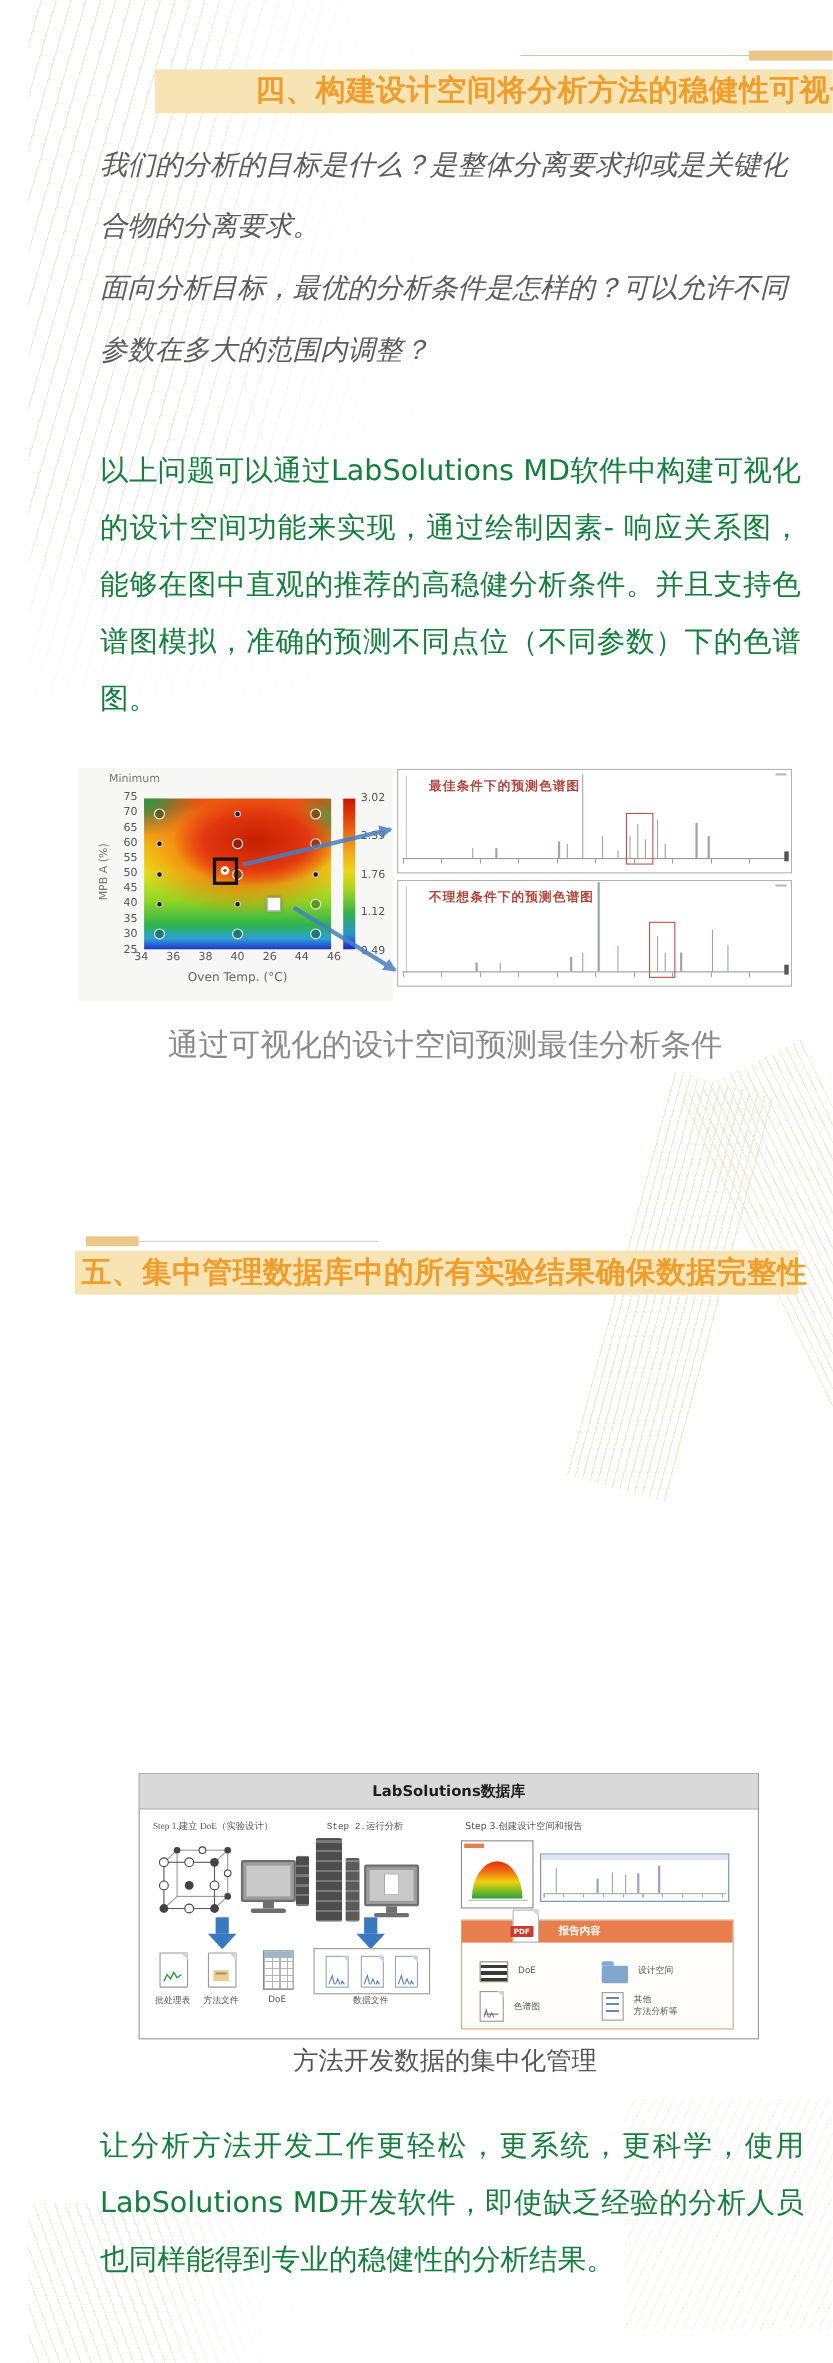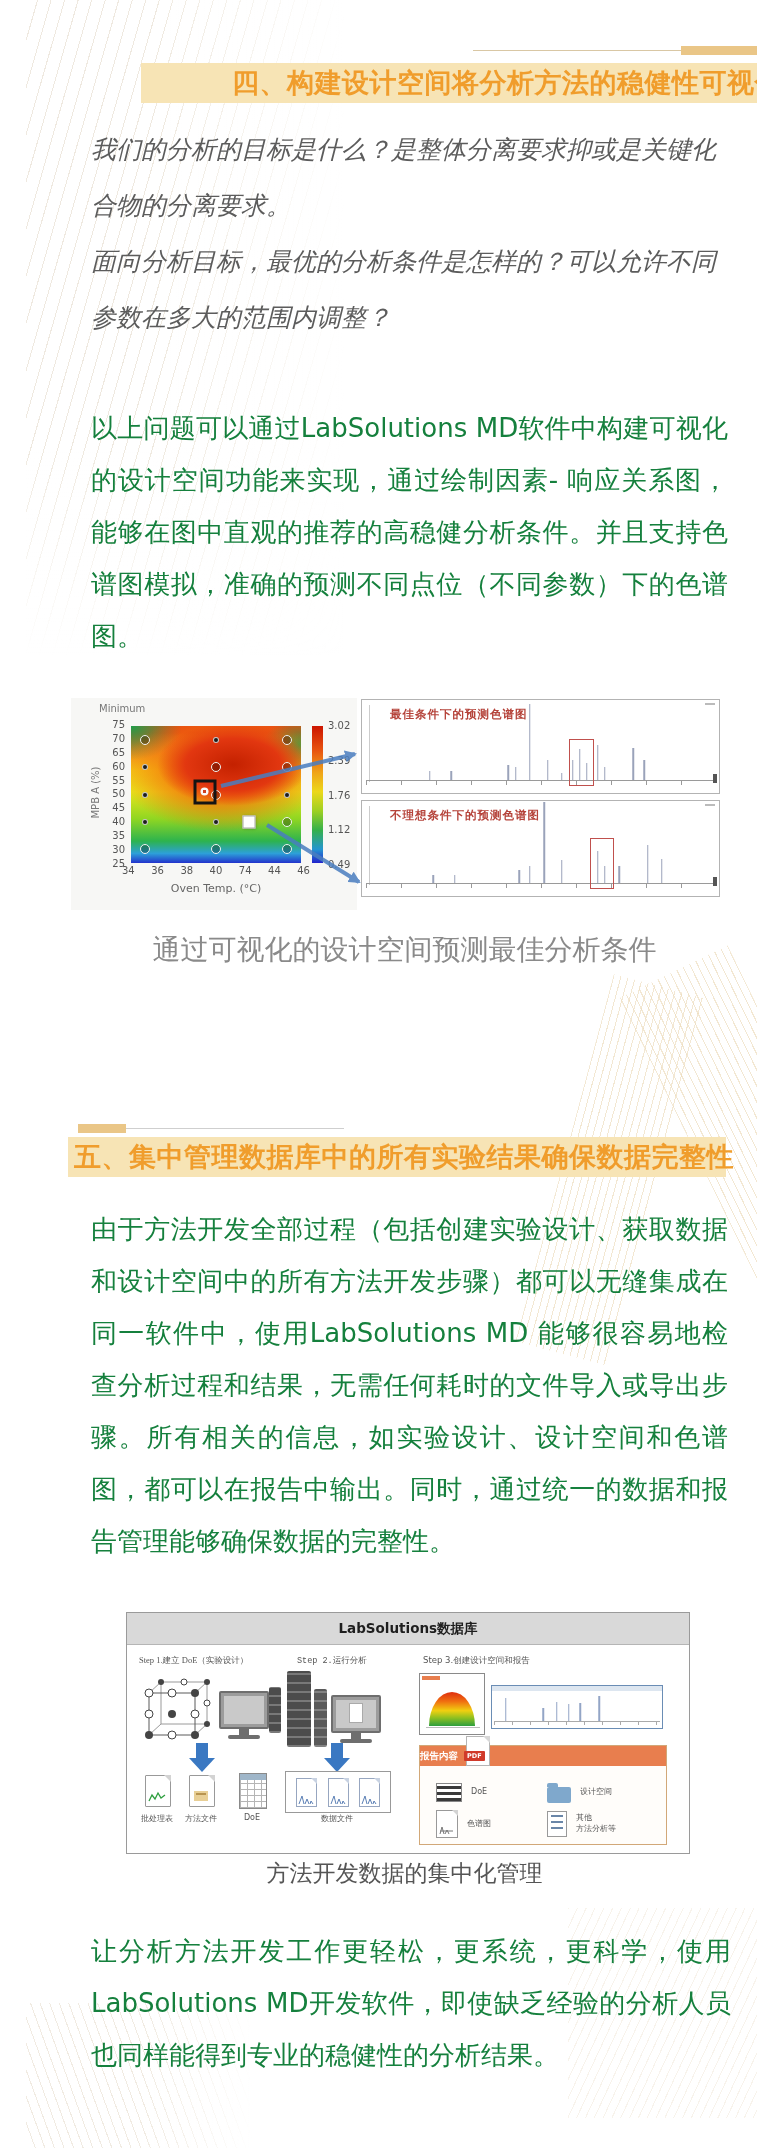--- a/index.html
+++ b/index.html
@@ -132,21 +132,21 @@
     background:linear-gradient(to bottom,#df2e0e 0%,#f07010 28%,#f0d010 55%,#8fc020 76%,#2d9e3e 100%);}
   .ds-thumb .axis{position:absolute;left:6px;right:4px;bottom:6px;height:1px;background:#bbb;}
   .chrom-thumb{position:absolute;left:364px;top:40px;width:170px;height:42px;border:1px solid #6a8db5;background:#fff;}
   .chrom-thumb .hdr{position:absolute;left:0;top:0;right:0;height:5px;background:#dde6f0;}
   .chrom-thumb .xaxis{position:absolute;left:2px;right:2px;bottom:6px;height:1px;background:#aaa;}
   .chrom-thumb .xticks{position:absolute;left:2px;right:2px;bottom:3px;height:3px;
     background:repeating-linear-gradient(90deg,#aaa 0 1px,transparent 1px 18px);}
   .chrom-thumb .peak{bottom:7px;background:#93a5c6;}
   .report-box{position:absolute;left:292px;top:100px;width:246px;height:98px;border:1px solid #d2a878;background:#fffdfa;}
   .report-header{position:absolute;left:0;top:0;right:0;height:20px;background:var(--report-orange);
-    color:#fff;font-size:9.5px;font-weight:bold;line-height:20px;}
+    color:#fff;font-size:9.5px;font-weight:bold;line-height:20px;padding-left:88px;}
   .pdf-icon{position:absolute;left:46px;top:-10px;width:22px;height:28px;background:#fff;border:1px solid #b5b5b5;}
   .pdf-icon::before{content:"";position:absolute;right:-1px;top:-1px;border-left:7px solid transparent;border-top:7px solid #d8d8d8;}
   .pdf-label{position:absolute;left:-3px;bottom:4px;background:#d03a2a;color:#fff;font-size:6.5px;
              font-weight:bold;padding:1px 3px;border-radius:1px;}
   .report-items{position:absolute;left:16px;right:8px;top:30px;bottom:4px;display:grid;
     grid-template-columns:1fr 1fr;grid-auto-rows:1fr;}
   .r-item{display:flex;align-items:center;gap:9px;}
   .r-item .lbl{font-size:8px;color:#555;white-space:pre-line;line-height:1.35;}
   .i-table{width:24px;height:17px;border:1px solid #888;background:
     repeating-linear-gradient(0deg,#3a3a3a 0 3px,#fff 3px 6px);}
@@ -223,21 +223,21 @@
           <span class="pt ring" style="left: 50%; top: 90%;"></span>
           <span class="pt ring" style="left: 91.6667%; top: 90%;"></span>
           <div class="opt-square" style="left: 43.3333%; top: 48%;"></div>
           <div class="white-square" style="left: 69.1667%; top: 70%;"></div>
         </div>
       <div class="hm-xticks">
           <span>34</span>
           <span>36</span>
           <span>38</span>
           <span>40</span>
-          <span>74</span>
+          <span>26</span>
           <span>44</span>
           <span>46</span>
         </div>
       <div class="hm-xlabel">Oven Temp. (°C)</div>
       <div class="hm-cbar"></div>
       <div class="hm-cbticks">
           <span>3.02</span>
           <span>2.39</span>
           <span>1.76</span>
           <span>1.12</span>
@@ -302,21 +302,20 @@
 
   <div class="fig-caption caption1">通过可视化的设计空间预测最佳分析条件</div>
 
   <div class="divider-mid">
     <div class="dblock"></div>
     <div class="dline"></div>
   </div>
 
   <div class="banner banner2">五、集中管理数据库中的所有实验结果确保数据完整性</div>
 
-  <div class="para para2">由于方法开发全部过程（包括创建实验设计、获取数据和设计空间中的所有方法开发步骤）都可以无缝集成在同一软件中，使用LabSolutions MD 能够很容易地检查分析过程和结果，无需任何耗时的文件导入或导出步骤。所有相关的信息，如实验设计、设计空间和色谱图，都可以在报告中输出。同时，通过统一的数据和报告管理能够确保数据的完整性。</div>
 
   <div class="figure2">
     <div class="f2-header">LabSolutions数据库</div>
     <div class="f2-content">
 
       <div class="step-label sl1">Step 1.建立 DoE（实验设计）</div>
       <div class="step-label sl2">Step 2.运行分析</div>
       <div class="step-label sl3">Step 3.创建设计空间和报告</div>
 
       <svg class="doe-svg" width="72" height="66">

